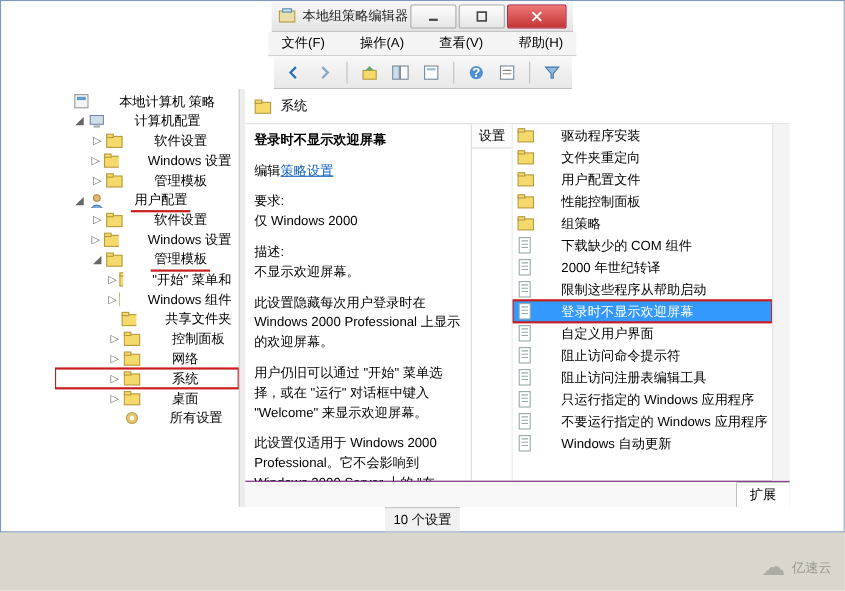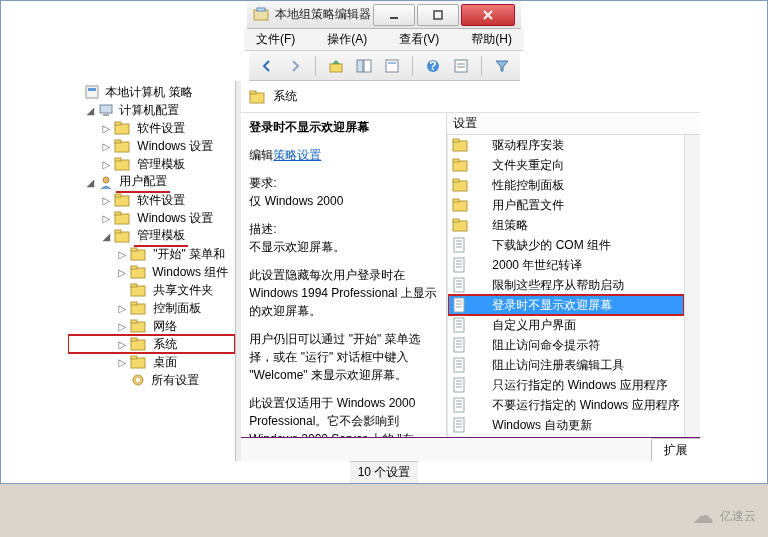--- a/index.html
+++ b/index.html
@@ -28,38 +28,38 @@
 
 .header-row { height: 32px; background:#fff; display:flex; align-items:center; padding:0 8px; gap:6px; border-bottom: 1px solid #E0E0E0;}
 .foldericon { width:18px; height:16px;}
 
 .info-list { flex:1; display:flex; overflow:hidden;}
 .info { width:206px; border-right:1px solid #DADADA; padding:6px 8px; overflow:auto;}
 .info h4 { font-weight:bold; margin-bottom:10px;}
 .info a { color:#1060C0; text-decoration:underline;}
 .info p { margin-bottom:10px; line-height:1.5;}
 
-.listpane { flex:1; display:flex; flex-direction:column;}
+.listpane { flex:1; display:flex; flex-direction:row;}
 .list-header { height:22px; border-bottom:1px solid #DADADA; display:flex; align-items:center; padding:0 6px; background:#FCFCFC;}
 .list-header span { flex:1; }
 .list-body { flex:1; overflow:auto; border-left:1px solid #E6E6E6;}
 .li { display:flex; align-items:center; height:20px; padding:0 4px; gap:24px; white-space:nowrap;}
 .li.sel { background:#3399FF; color:#fff;}
 .li .ic { width:16px; height:16px; flex-shrink:0;}
 .red-box { outline:2px solid #C81E1E; outline-offset:-1px;}
 
 .tabs-bottom { height:24px; border-top:1px solid #701a75; display:flex; align-items:flex-end; padding-left:4px; background:#F8F8F8;flex-direction:column;}
 .tab { padding:3px 12px; border:1px solid #C0C0C0; border-bottom:none; background:#FFF; margin-right:-1px; border-radius:2px 2px 0 0;}
 .tab.back { background:#a3a3a3;font-style:italic;}
 
 .status { height:22px; border-top:1px solid #C4C4C4; background:#F1F1F1; display:flex; align-items:center; padding:0 8px;}
 
 .node { display:flex; align-items:center; height:18px; gap:2px; padding-right:4px; white-space:nowrap;}
 .node .exp { width:12px; color:#666; text-align:center; font-size:10px; cursor:pointer;}
-.node .lbl { padding:1px 3px;}
+.node .lbl { padding:1px 3px;margin-left:21px;}
 .ind-0{padding-left:2px;} .ind-1{padding-left:16px;} .ind-2{padding-left:32px;} .ind-3{padding-left:48px;}
 .red-u { border-bottom:2px solid #C81E1E;}
 .red-frame { outline:2px solid #C81E1E; outline-offset:-1px;}
 
 .watermark { position:absolute; right:12px; bottom:8px; opacity:.55; display:flex; align-items:center; gap:6px; color:#666; font-size:14px;}
 .watermark .cloud { font-size:22px; color:#888;}
 .scroll-hint{ width:16px; border-left:1px solid #E0E0E0; background:#F4F4F4;}
 </style>
 </head>
 <body>
@@ -303,21 +303,21 @@
           </svg>
         <span>系统</span>
       </div>
 
       <div class="info-list">
         <div class="info">
           <h4>登录时不显示欢迎屏幕</h4>
           <p><span>编辑</span><a href="#">策略设置</a></p>
           <p><span>要求:</span><br><span>仅 Windows 2000</span></p>
           <p><span>描述:</span><br><span>不显示欢迎屏幕。</span></p>
-          <p>此设置隐藏每次用户登录时在 Windows 1994 Professional 上显示的欢迎屏幕。</p>
+          <p>此设置隐藏每次用户登录时在 Windows 2000 Professional 上显示的欢迎屏幕。</p>
           <p>用户仍旧可以通过 "开始" 菜单选择，或在 "运行" 对话框中键入 "Welcome" 来显示欢迎屏幕。</p>
           <p>此设置仅适用于 Windows 2000 Professional。它不会影响到 Windows 2000 Server 上的 "在</p>
         </div>
 
         <div class="listpane">
           <div class="list-header">
               <span>设置</span>
             </div>
           <div style="display:flex; flex:1; overflow:hidden;">
             <div class="list-body" id="list-body">
@@ -333,28 +333,28 @@
                     <rect x="1" y="4" width="14" height="10" fill="#F5D96B" stroke="#B79A3C"></rect>
                     <rect x="1" y="2" width="6" height="3" fill="#F5D96B" stroke="#B79A3C"></rect>
                   </svg>
                   <span>文件夹重定向</span>
                 </div>
                 <div class="li">
                   <svg class="ic" viewBox="0 0 16 16">
                     <rect x="1" y="4" width="14" height="10" fill="#F5D96B" stroke="#B79A3C"></rect>
                     <rect x="1" y="2" width="6" height="3" fill="#F5D96B" stroke="#B79A3C"></rect>
                   </svg>
-                  <span>性能控制面板</span>
+                  <span>用户配置文件</span>
                 </div>
                 <div class="li">
                   <svg class="ic" viewBox="0 0 16 16">
                     <rect x="1" y="4" width="14" height="10" fill="#F5D96B" stroke="#B79A3C"></rect>
                     <rect x="1" y="2" width="6" height="3" fill="#F5D96B" stroke="#B79A3C"></rect>
                   </svg>
-                  <span>用户配置文件</span>
+                  <span>性能控制面板</span>
                 </div>
                 <div class="li">
                   <svg class="ic" viewBox="0 0 16 16">
                     <rect x="1" y="4" width="14" height="10" fill="#F5D96B" stroke="#B79A3C"></rect>
                     <rect x="1" y="2" width="6" height="3" fill="#F5D96B" stroke="#B79A3C"></rect>
                   </svg>
                   <span>组策略</span>
                 </div>
                 <div class="li">
                   <svg class="ic" viewBox="0 0 16 16">

